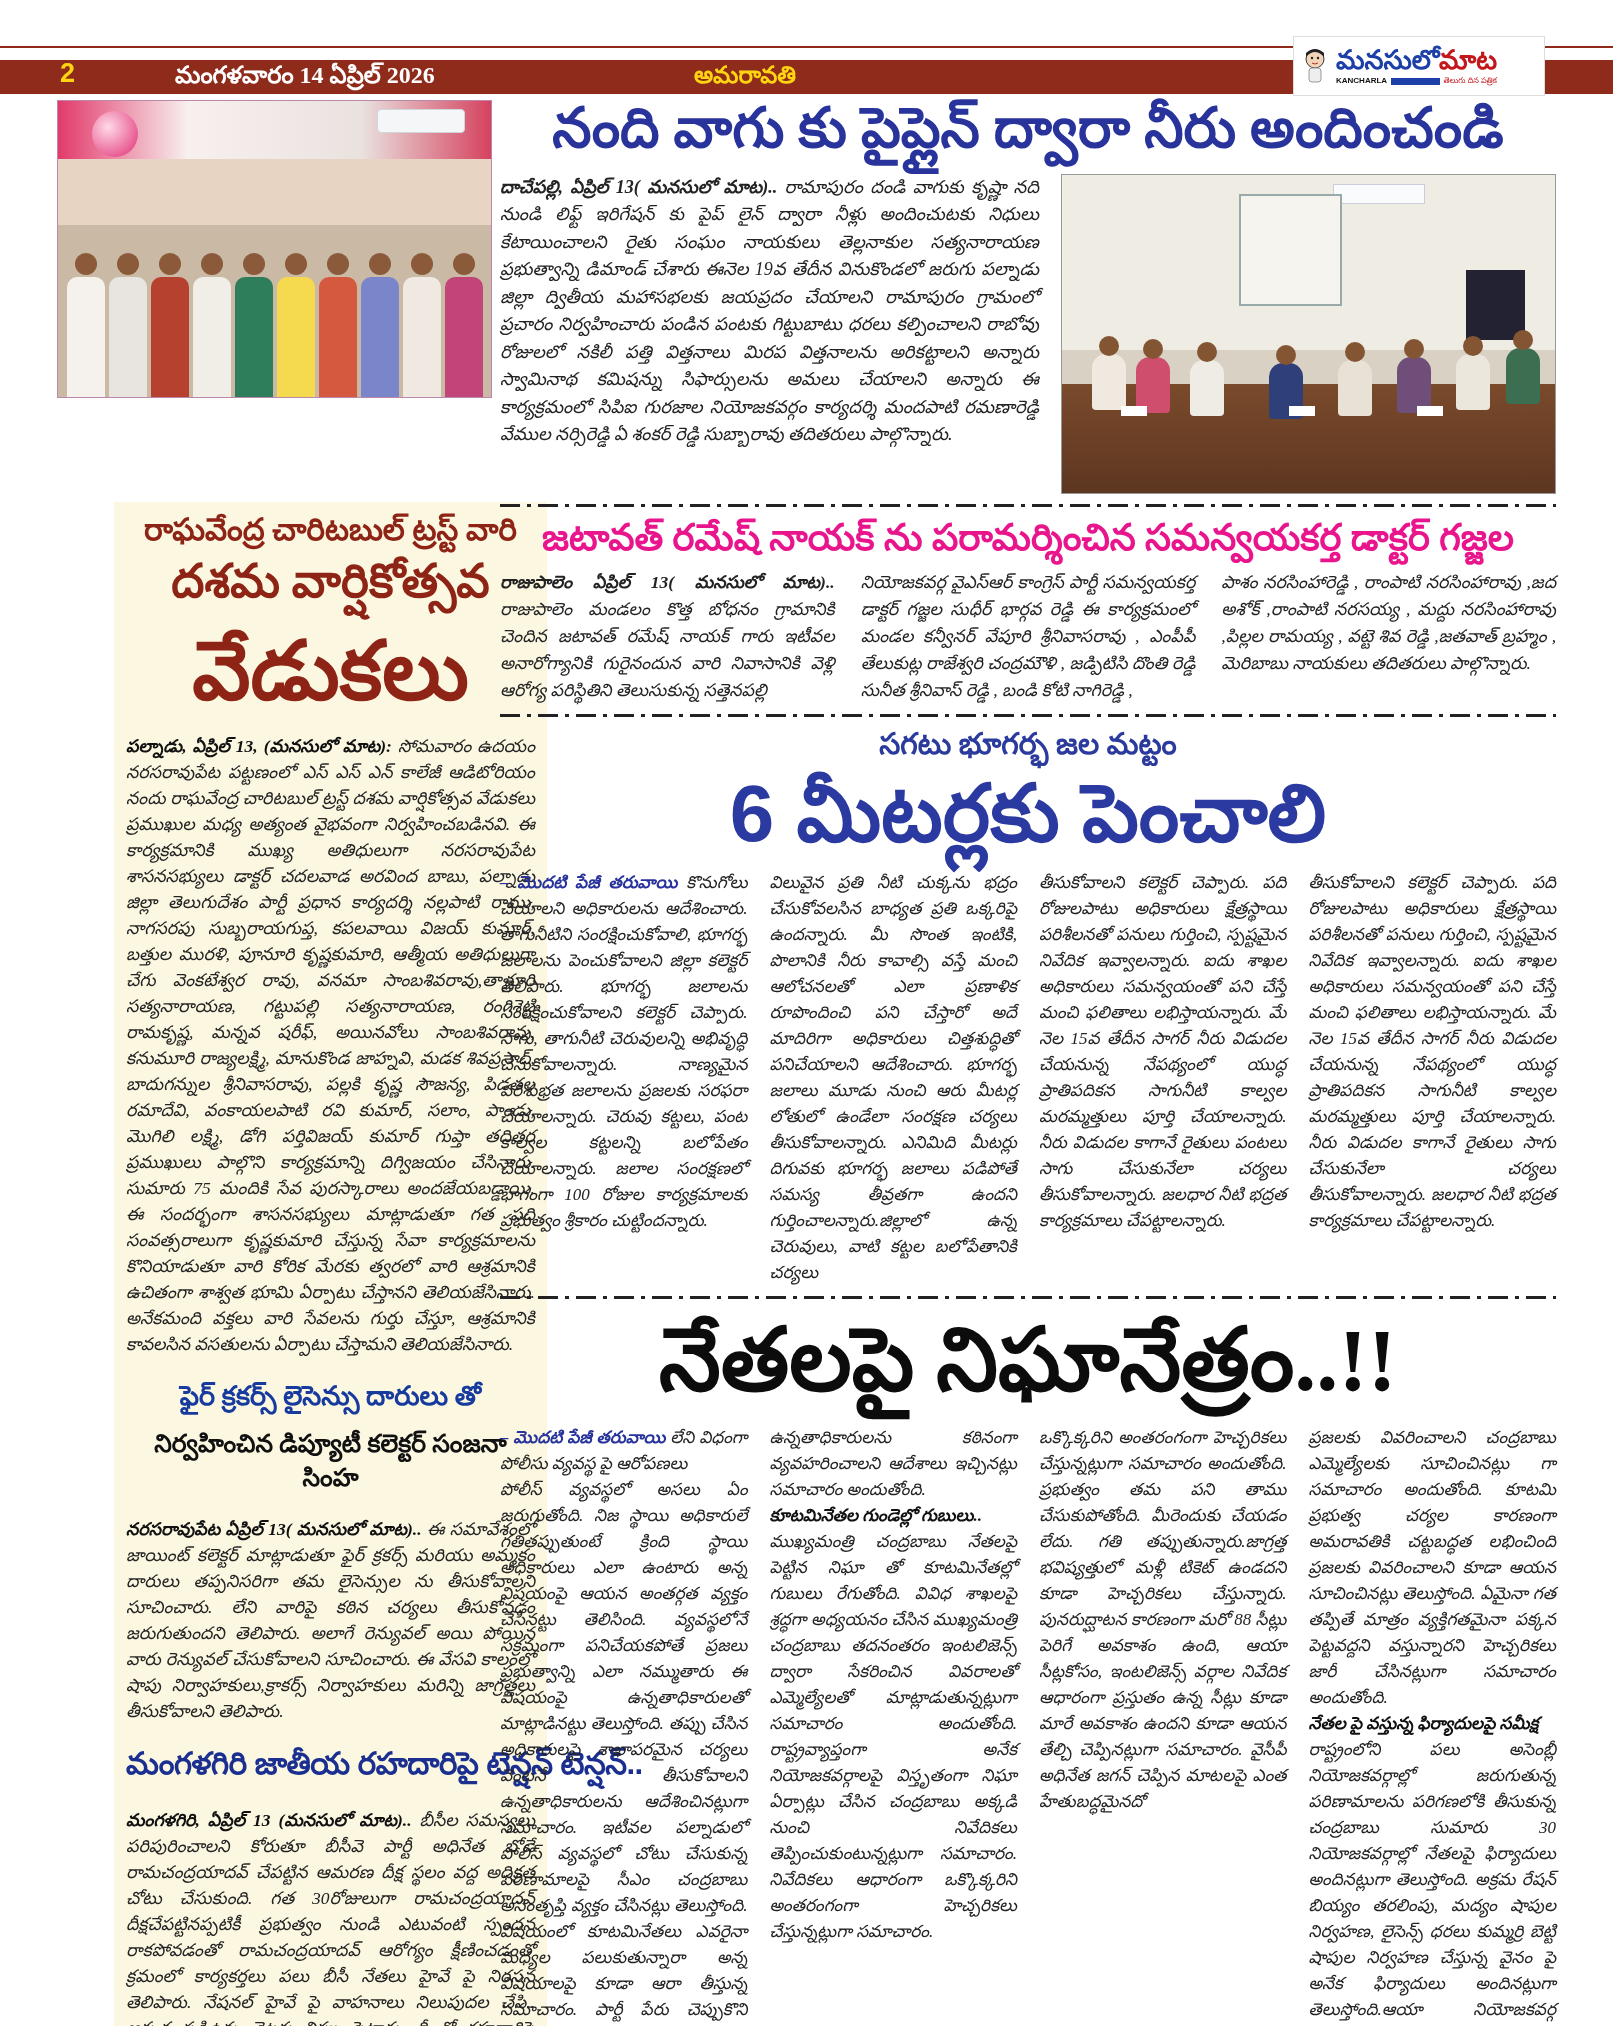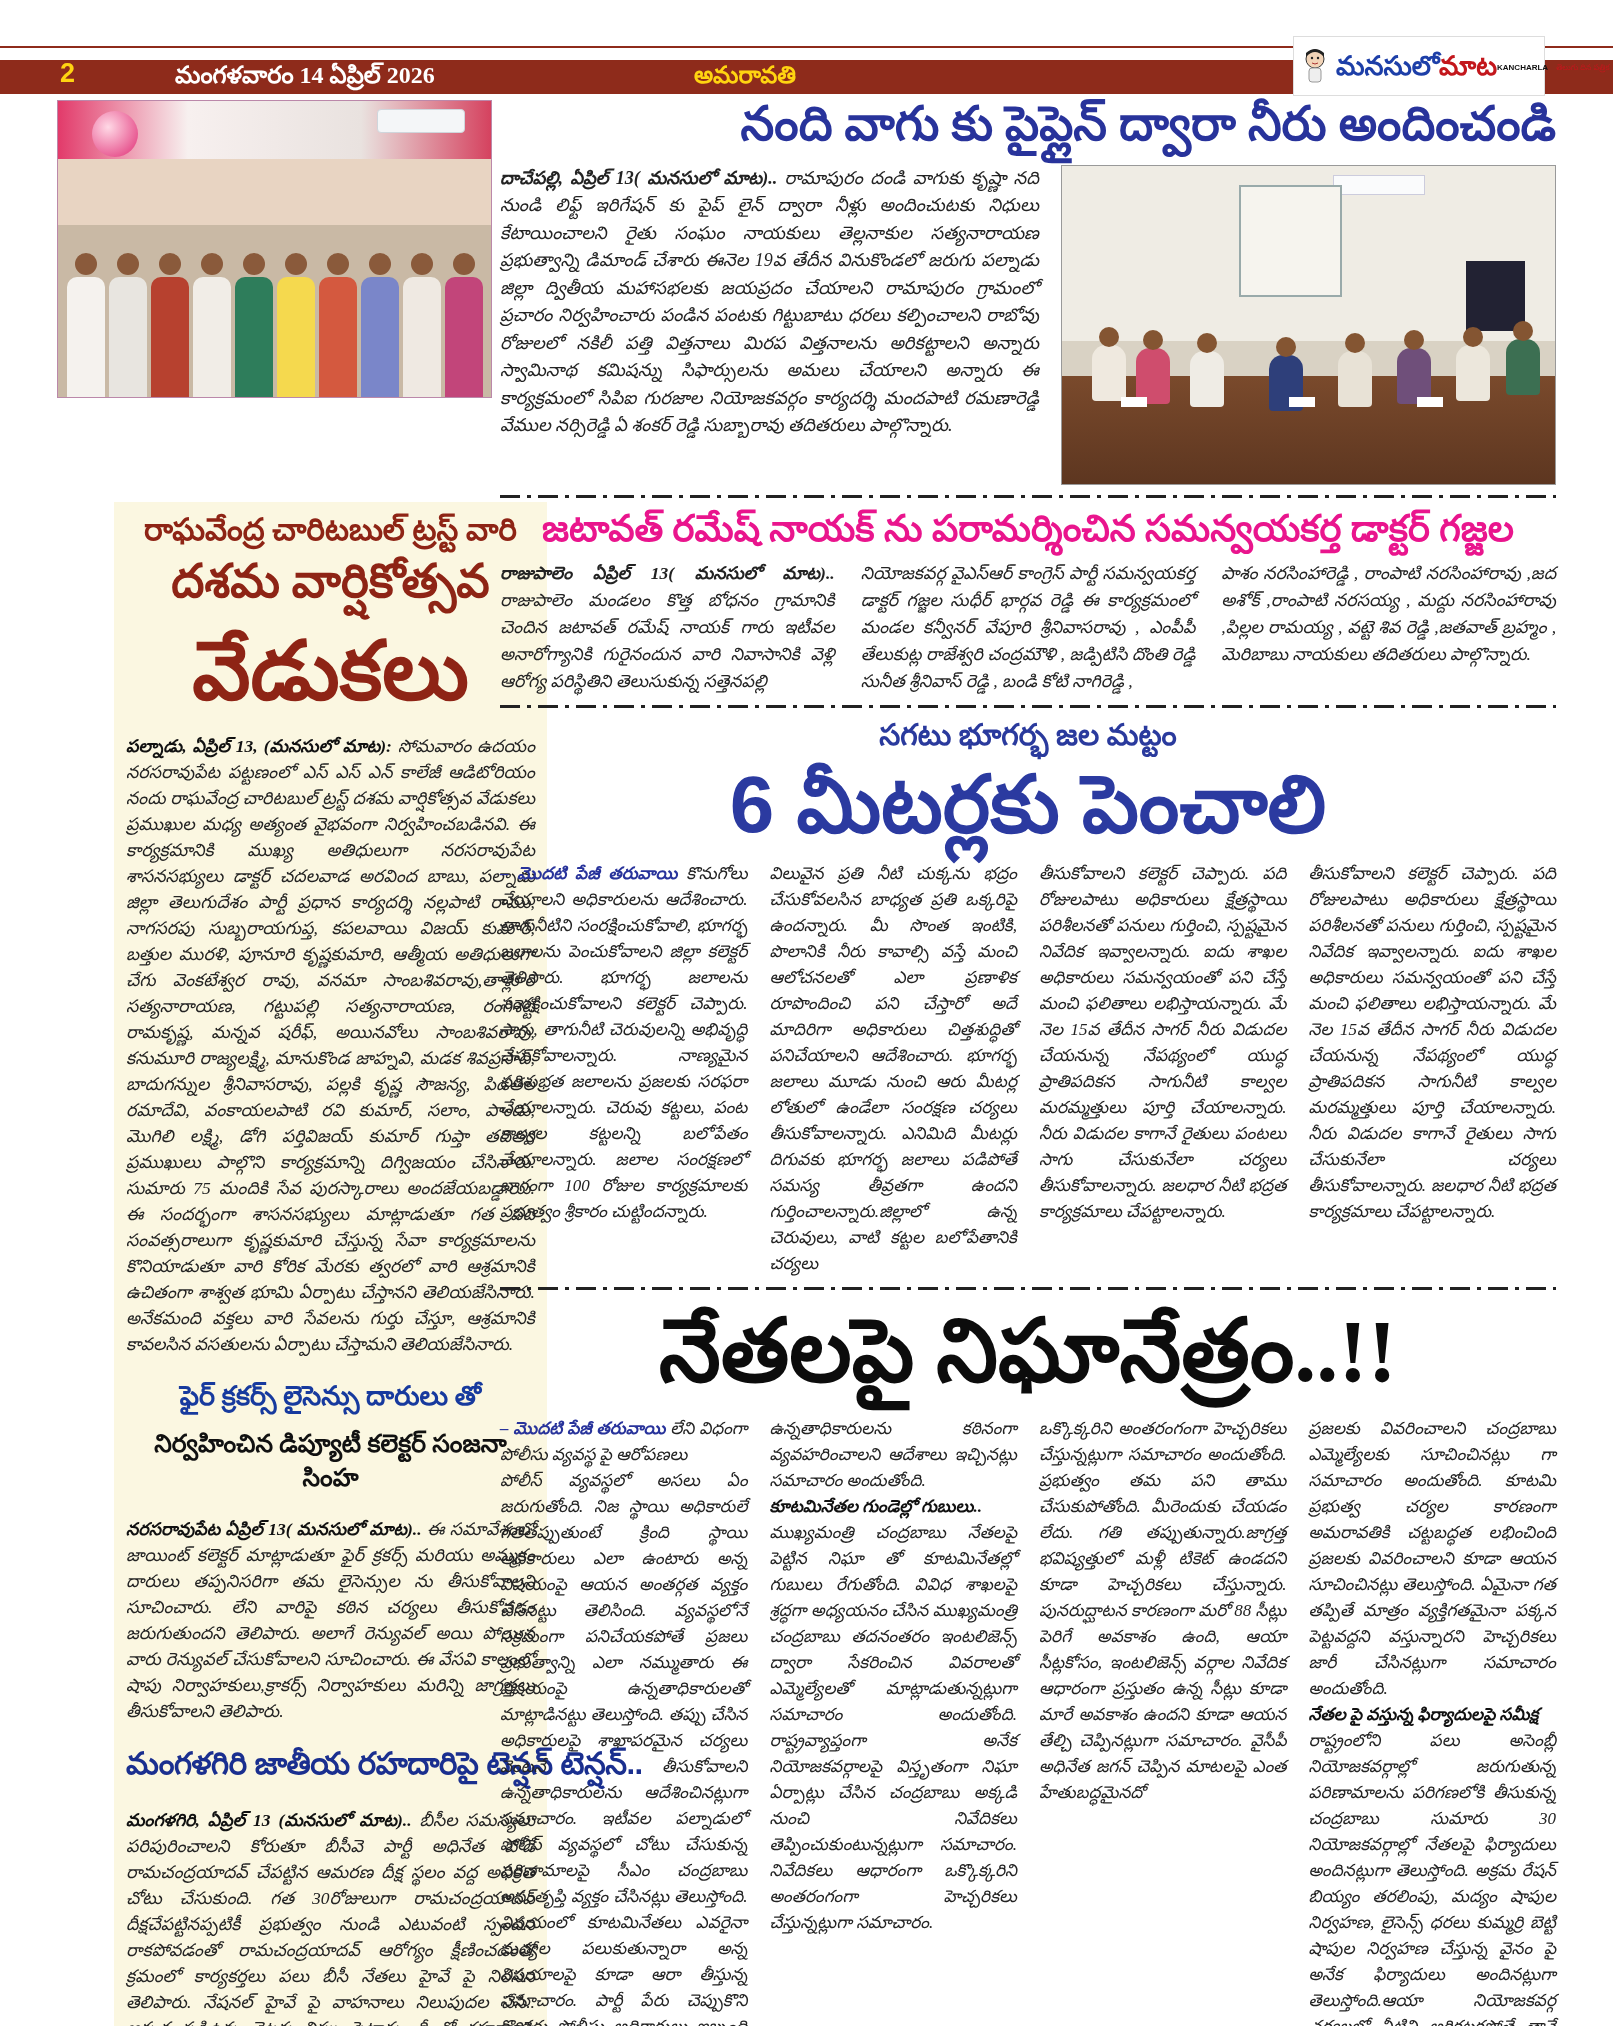--- a/index.html
+++ b/index.html
@@ -11,21 +11,21 @@
         display:flex;align-items:center;}
   .page-num{position:absolute;left:60px;top:58px;color:#ffd411;font-size:27px;font-weight:bold;
         font-family:"Liberation Sans",sans-serif;}
   .bar-date{position:absolute;left:175px;top:62px;color:#ffffff;font-size:24px;font-weight:bold;}
   .bar-city{position:absolute;left:585px;width:320px;top:62px;text-align:center;color:#ffd411;
         font-size:24px;font-weight:bold;}
   .logo-box{position:absolute;right:68px;top:36px;width:252px;height:60px;background:#ffffff;
         border:1px solid #ddd;display:flex;align-items:center;padding:2px 6px;box-sizing:border-box;}
   .logo-face{width:30px;height:38px;flex:0 0 auto;margin-right:6px;position:relative;}
   .logo-face svg{display:block;}
-  .logo-words{display:flex;flex-direction:row;line-height:1;}
+  .logo-words{display:flex;flex-direction:column;line-height:1;}
   .logo-name{font-size:27px;font-weight:bold;white-space:nowrap;}
   .logo-name .p1{color:#1d3fa8;}
   .logo-name .p2{color:#c3171c;}
   .logo-sub{display:flex;align-items:center;margin-top:3px;}
   .logo-publisher{font-size:8px;font-weight:bold;color:#111;margin-right:4px;
         font-family:Liberation Sans, sans-serif;}
   .logo-strip{flex:1;height:7px;background:#1d3fa8;}
   .logo-tagline{font-size:8px;color:#c3171c;margin-left:4px;white-space:nowrap;}
   
   .left-col{position:absolute;left:57px;top:100px;width:433px;}
@@ -49,21 +49,21 @@
   .ltitle2{color:#8e2415;font-size:82px;font-weight:bold;text-align:center;line-height:1.05;margin-top:21px;}
   .lbody{font-size:17.5px;line-height:26px;text-align:justify;margin-top:18px;color:#232323;}
   .lbody b{color:#111;}
   .bkicker{color:#173a9e;font-size:27px;font-weight:bold;text-align:center;margin-top:24px;}
   .btitle{color:#e8251c;font-size:47px;font-weight:bold;text-align:center;line-height:1.1;margin-top:6px;}
   .bsub{color:#111;font-size:25px;font-weight:bold;text-align:center;margin-top:12px;}
   .ctitle{color:#1a2f8f;font-size:31px;font-weight:bold;text-align:center;margin-top:22px;
         font-family:"Liberation Sans",sans-serif;letter-spacing:-0.5px;white-space:nowrap;}
   
   .main{position:absolute;left:500px;top:98px;width:1056px;}
-  .h1{color:#28339b;font-size:48px;font-weight:bold;text-align:right;line-height:1.1;}
+  .h1{color:#28339b;font-size:56px;font-weight:bold;text-align:center;line-height:1.1;}
   .row1{display:flex;margin-top:14px;}
   .art1-text{width:540px;font-size:18px;line-height:27.5px;text-align:justify;color:#232323;}
   .photo-right{position:relative;width:494px;height:318px;margin-left:22px;overflow:hidden;
         border:1px solid #999;
         background:linear-gradient(180deg,#efece4 0 55%,#d9d2c4 55% 100%);}
   .photo-right .wallpanel{position:absolute;left:36%;top:6%;width:20%;height:34%;
         background:#f6f4ee;border:2px solid #9aa;} 
   .photo-right .screen{position:absolute;right:6%;top:30%;width:12%;height:22%;background:#223;}
   .photo-right .table{position:absolute;left:0;bottom:0;width:100%;height:34%;
         background:linear-gradient(180deg,#7a4a2c,#5d3620);}

